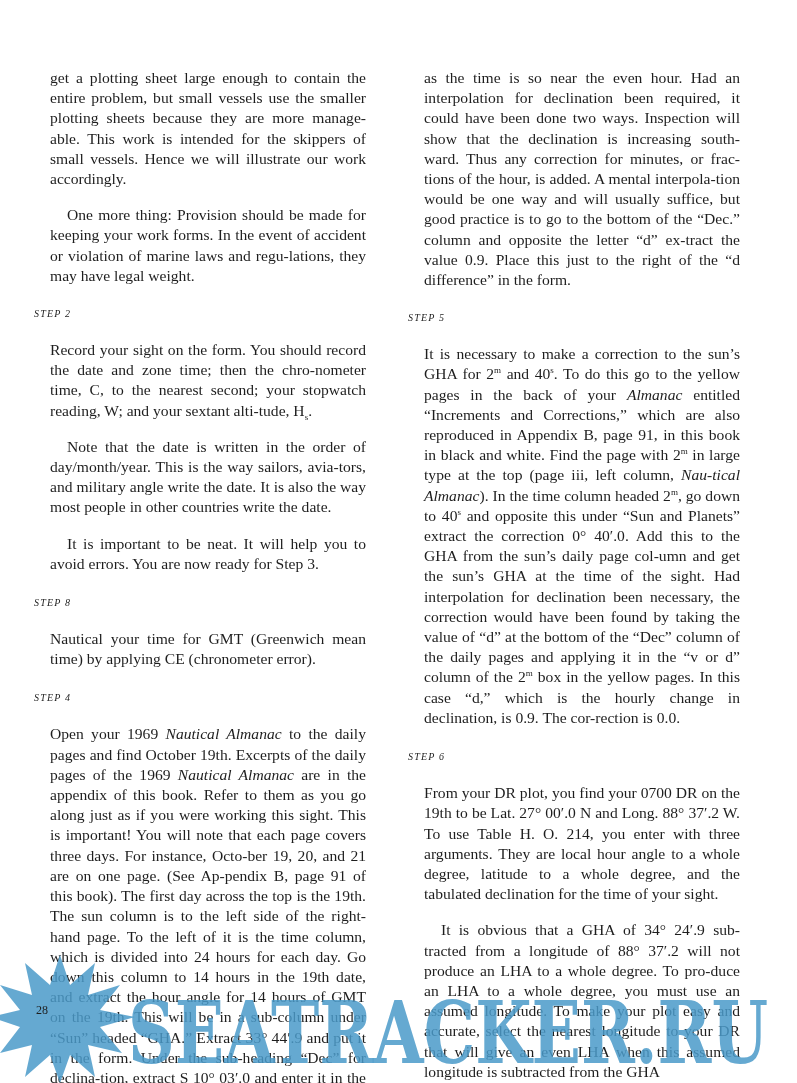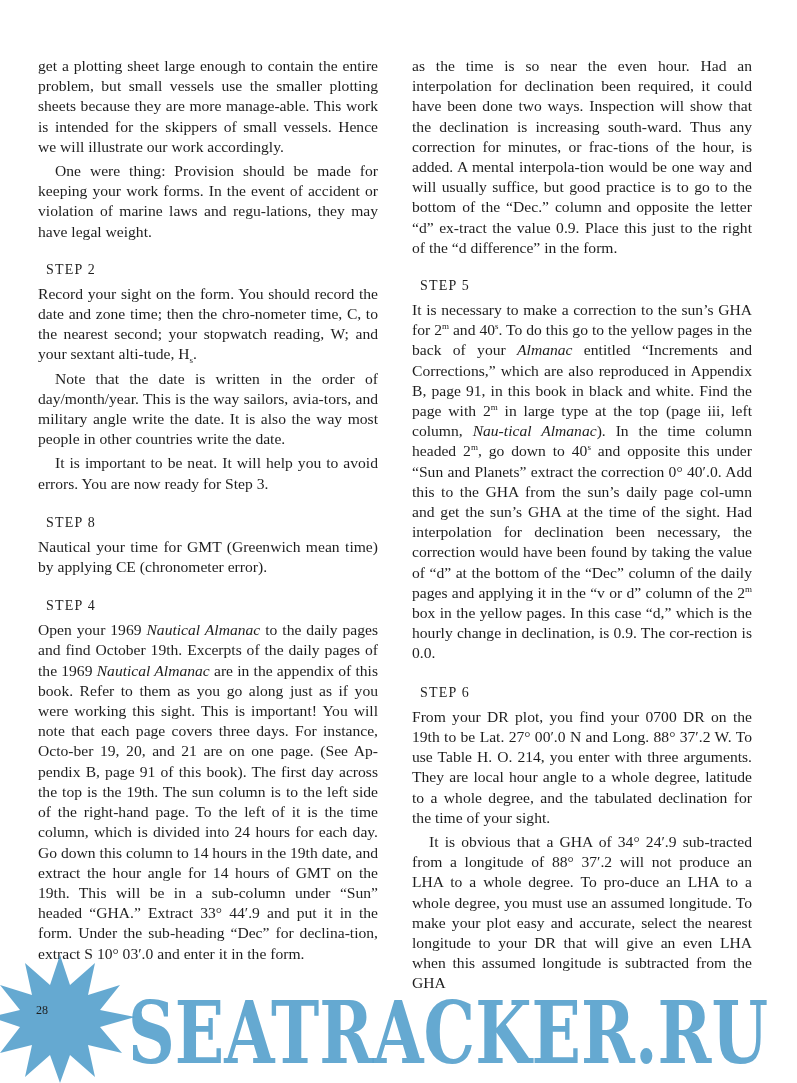--- a/index.html
+++ b/index.html
@@ -27,29 +27,30 @@
       top: 0;
       width: 348px;
       font-size: 15.6px;
       line-height: 20.2px;
       text-align: justify;
       hyphens: manual;
     }
     .col-left { left: 34px; }
     .col-right { left: 408px; }
     .col p {
-      margin: 4px;
+      margin: 16px;
     }
     .col p.indent {
       text-indent: 17px;
     }
     .step-heading {
-      font-size: 14px;
+      font-style: italic;
+      font-size: 10px;
       letter-spacing: 1.2px;
-      margin: 19px 0 0 12px;
+      margin: 19px 0 0 0;
       line-height: 20px;
     }
     .step-heading.first { margin-top: 18px; }
     .page-number {
       position: absolute;
       left: 36px;
       top: 1003px;
       font-size: 12px;
     }
     .watermark {
@@ -65,21 +66,21 @@
     sub { font-size: 9px; line-height: 0; }
     i { }
   </style>
 </head>
 <body>
 
 <div class="page">
 
   <div class="col col-left">
     <p>get a plotting sheet large enough to contain the entire problem, but small vessels use the smaller plotting sheets because they are more manage-able. This work is intended for the skippers of small vessels. Hence we will illustrate our work accordingly.</p>
-    <p class="indent">One were thing: Provision should be made for keeping your work forms. In the event of accident or violation of marine laws and regu-lations, they may have legal weight.</p>
+    <p class="indent">One more thing: Provision should be made for keeping your work forms. In the event of accident or violation of marine laws and regu-lations, they may have legal weight.</p>
 
     <div class="step-heading first">STEP 2</div>
     <p><span>Record your sight on the form. You should record the date and zone time; then the chro-nometer time, C, to the nearest second; your stopwatch reading, W; and your sextant alti-tude, H</span><sub>s</sub><span>.</span></p>
     <p class="indent">Note that the date is written in the order of day/month/year. This is the way sailors, avia-tors, and military angle write the date. It is also the way most people in other countries write the date.</p>
     <p class="indent">It is important to be neat. It will help you to avoid errors. You are now ready for Step 3.</p>
 
     <div class="step-heading">STEP 8</div>
     <p>Nautical your time for GMT (Greenwich mean time) by applying CE (chronometer error).</p>
 
     <div class="step-heading">STEP 4</div>

